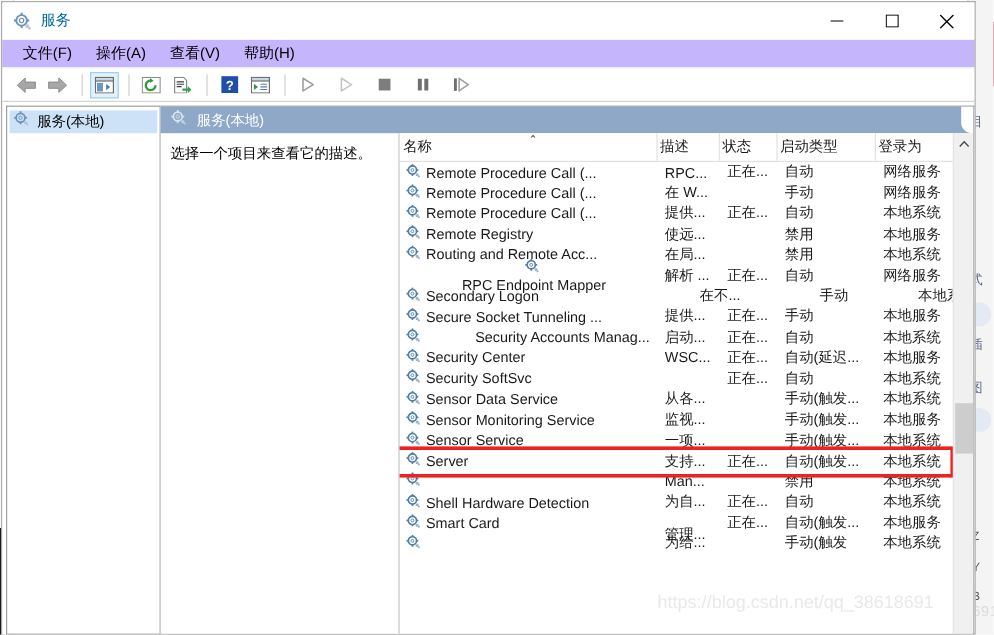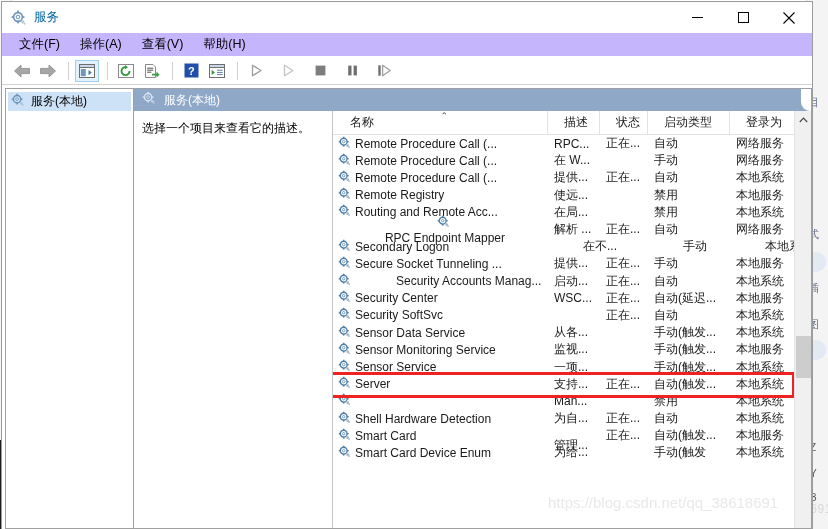--- a/index.html
+++ b/index.html
@@ -181,21 +181,21 @@
   .lv-headrow {
     display: flex; height: 24px; min-height: 24px;
     border-bottom: 1px solid #e2e2e2;
     background: #ffffff;
     padding-left: 1px;
   }
   .lv-th {
     font-size: 12px; color: #1a1a1a;
     display: flex; align-items: center;
     border-right: 1px solid #e2e2e2;
-    padding-left: 16px;
+    padding-left: 2px;
     position: relative;
     white-space: nowrap; overflow: hidden;
   }
   .lv-th .sortcaret {
     position: absolute; left: 50%; top: 0px;
     font-size: 9px; color: #4a4a4a;
   }
   .lv-rows { flex: 1; overflow: hidden; position: relative; }
   .lv-row {
     display: flex; height: 17.2px; align-items: center;
@@ -897,21 +897,20 @@
                         <rect x="6.2" y="0.9" width="1.7" height="2.2"></rect>
                         <rect x="6.2" y="10.9" width="1.7" height="2.2"></rect>
                         <rect x="0.9" y="6.2" width="2.2" height="1.7"></rect>
                         <rect x="10.9" y="6.2" width="2.2" height="1.7"></rect>
                       </g>
                       <g fill="#9fb4c6">
                         <circle cx="11.9" cy="11.9" r="1.6"></circle>
                         <circle cx="13.6" cy="13.6" r="1.1"></circle>
                       </g>
                     </svg></span>
-                  <span class="nm">Smart Card Device Enum</span>
                 </div>
                 <div class="lv-td" style="width: 52px; min-width: 52px;">为给...</div>
                 <div class="lv-td" style="width: 48px; min-width: 48px;"></div>
                 <div class="lv-td" style="width: 82px; min-width: 82px;">手动(触发</div>
                 <div class="lv-td" style="width: 66px; min-width: 66px;">本地系统</div>
               </div>
             </div>
           <div class="red-rect" style="left: -28px; right: -1px; top: 260.8px; height: 26.2px; border-color: rgb(238, 34, 34);"></div>
         </div>
 

